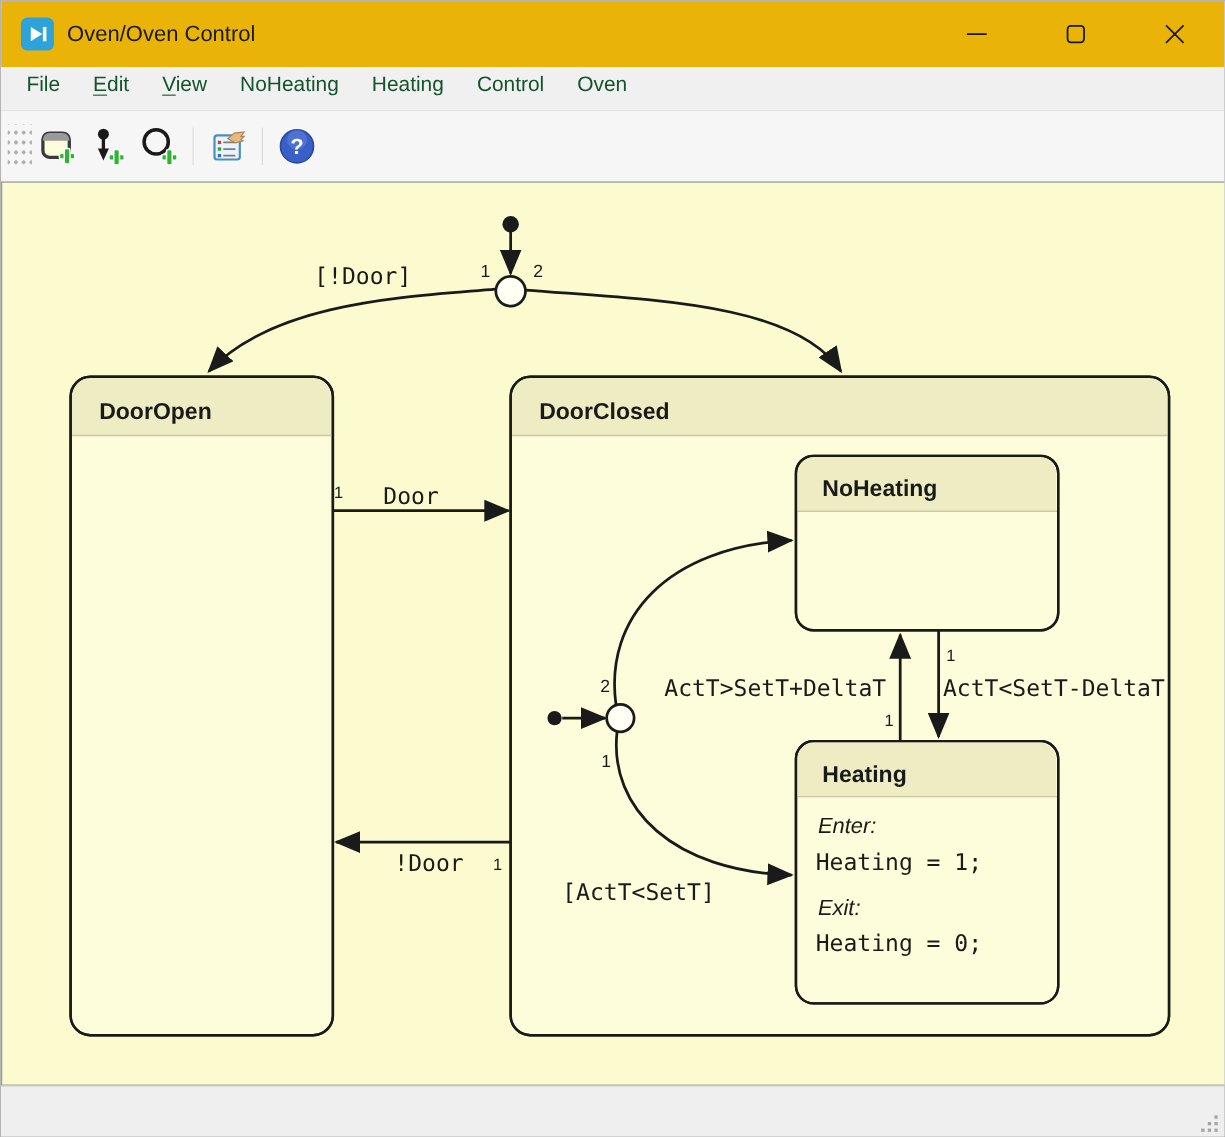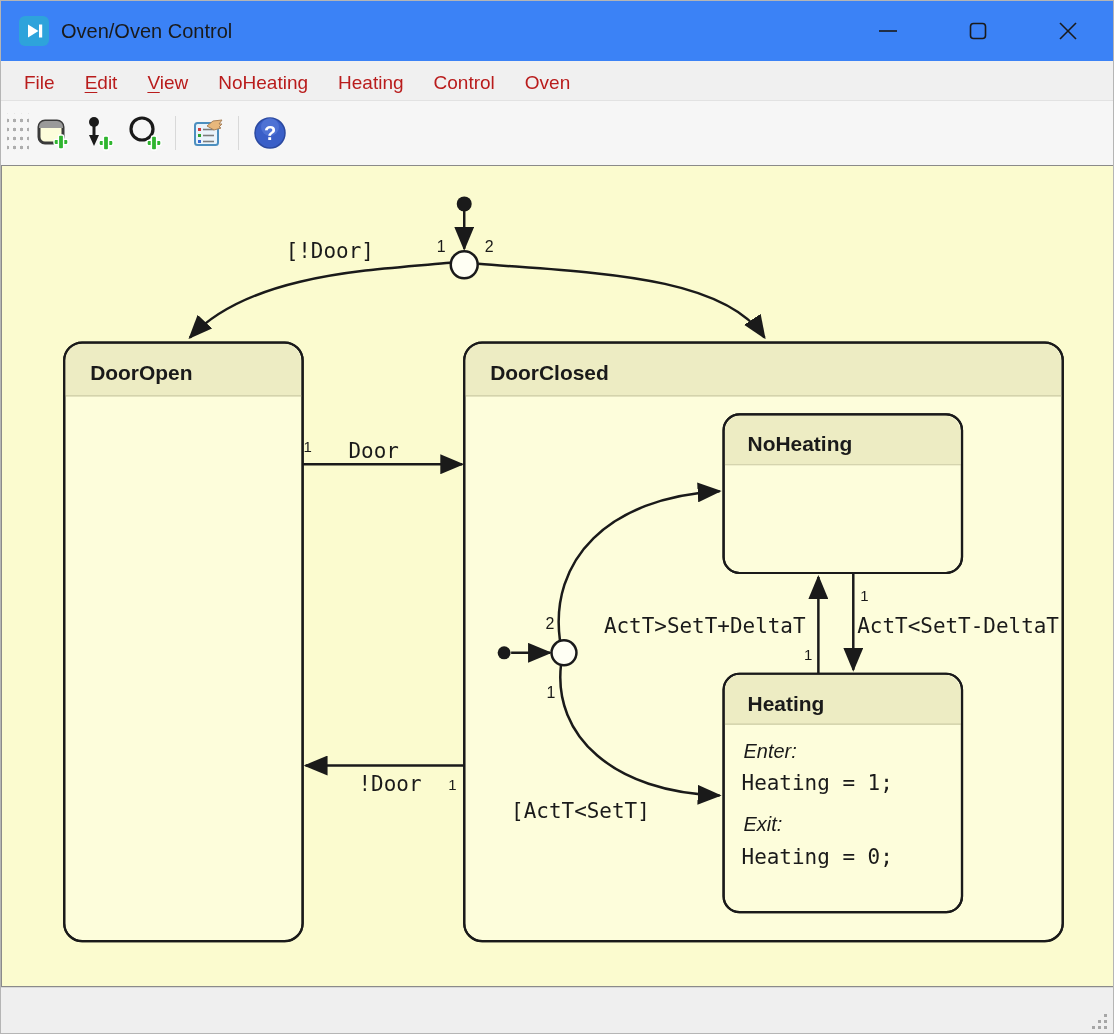--- a/index.html
+++ b/index.html
@@ -1,31 +1,31 @@
 <!DOCTYPE html>
 <html><head>
 <meta charset="utf-8">
 <style>
   html,body{margin:0;padding:0;background:#dcdcdc;font-family:"Liberation Sans",sans-serif;}
   .window{position:relative;width:1114px;height:1034px;background:#F3F3F3;overflow:hidden;
           border:1px solid #b5b5b5;box-sizing:border-box;}
 
   
-  .titlebar{position:absolute;left:0;top:0;width:100%;height:60px;background:#3b82f6;}
+  .titlebar{position:absolute;left:0;top:0;width:100%;height:60px;background:#eab308;}
   .app-icon{position:absolute;left:18px;top:15px;width:30px;height:30px;border-radius:6px;
             background:#2EA3DB;display:flex;align-items:center;justify-content:center;}
   .window-title{position:absolute;left:60px;top:0;height:60px;display:flex;align-items:center;
                 font-size:20px;color:#1a1a1a;}
   .win-controls{position:absolute;right:0;top:0;height:60px;display:flex;}
   .win-btn{width:90px;height:60px;display:flex;align-items:center;justify-content:center;cursor:default;}
 
   
   .menubar{position:absolute;left:0;top:60px;width:100%;height:40px;background:#F0F0F0;
-           display:flex;align-items:flex-end;border-bottom:1px solid #E2E2E2;box-sizing:border-box;
-           font-size:19px;color:#b91c1c;}
+           display:flex;align-items:flex-start;border-bottom:1px solid #E2E2E2;box-sizing:border-box;
+           font-size:19px;color:#14532d;}
   .menu-item{padding:6px 15px;}
   .menu-item:first-child{margin-left:8px;}
   .menu-item .u{text-decoration:underline;text-underline-offset:3px;}
 
   
   .toolbar{position:absolute;left:0;top:100px;width:100%;height:64px;background:#F6F6F6;
            display:flex;align-items:center;}
   .grip{width:22px;height:40px;margin-left:6px;
         background-image:radial-gradient(#ADADAD 1.4px, transparent 1.6px);
         background-size:7px 9px;background-position:4px 3px;background-repeat:repeat;}

